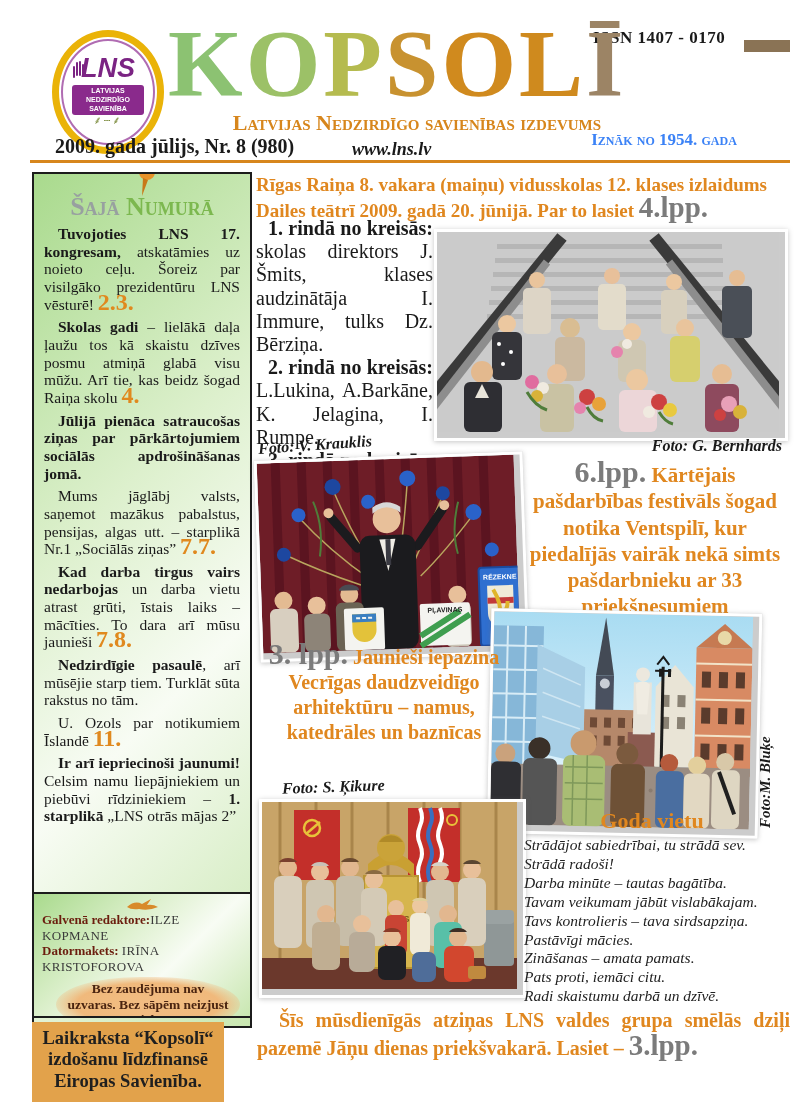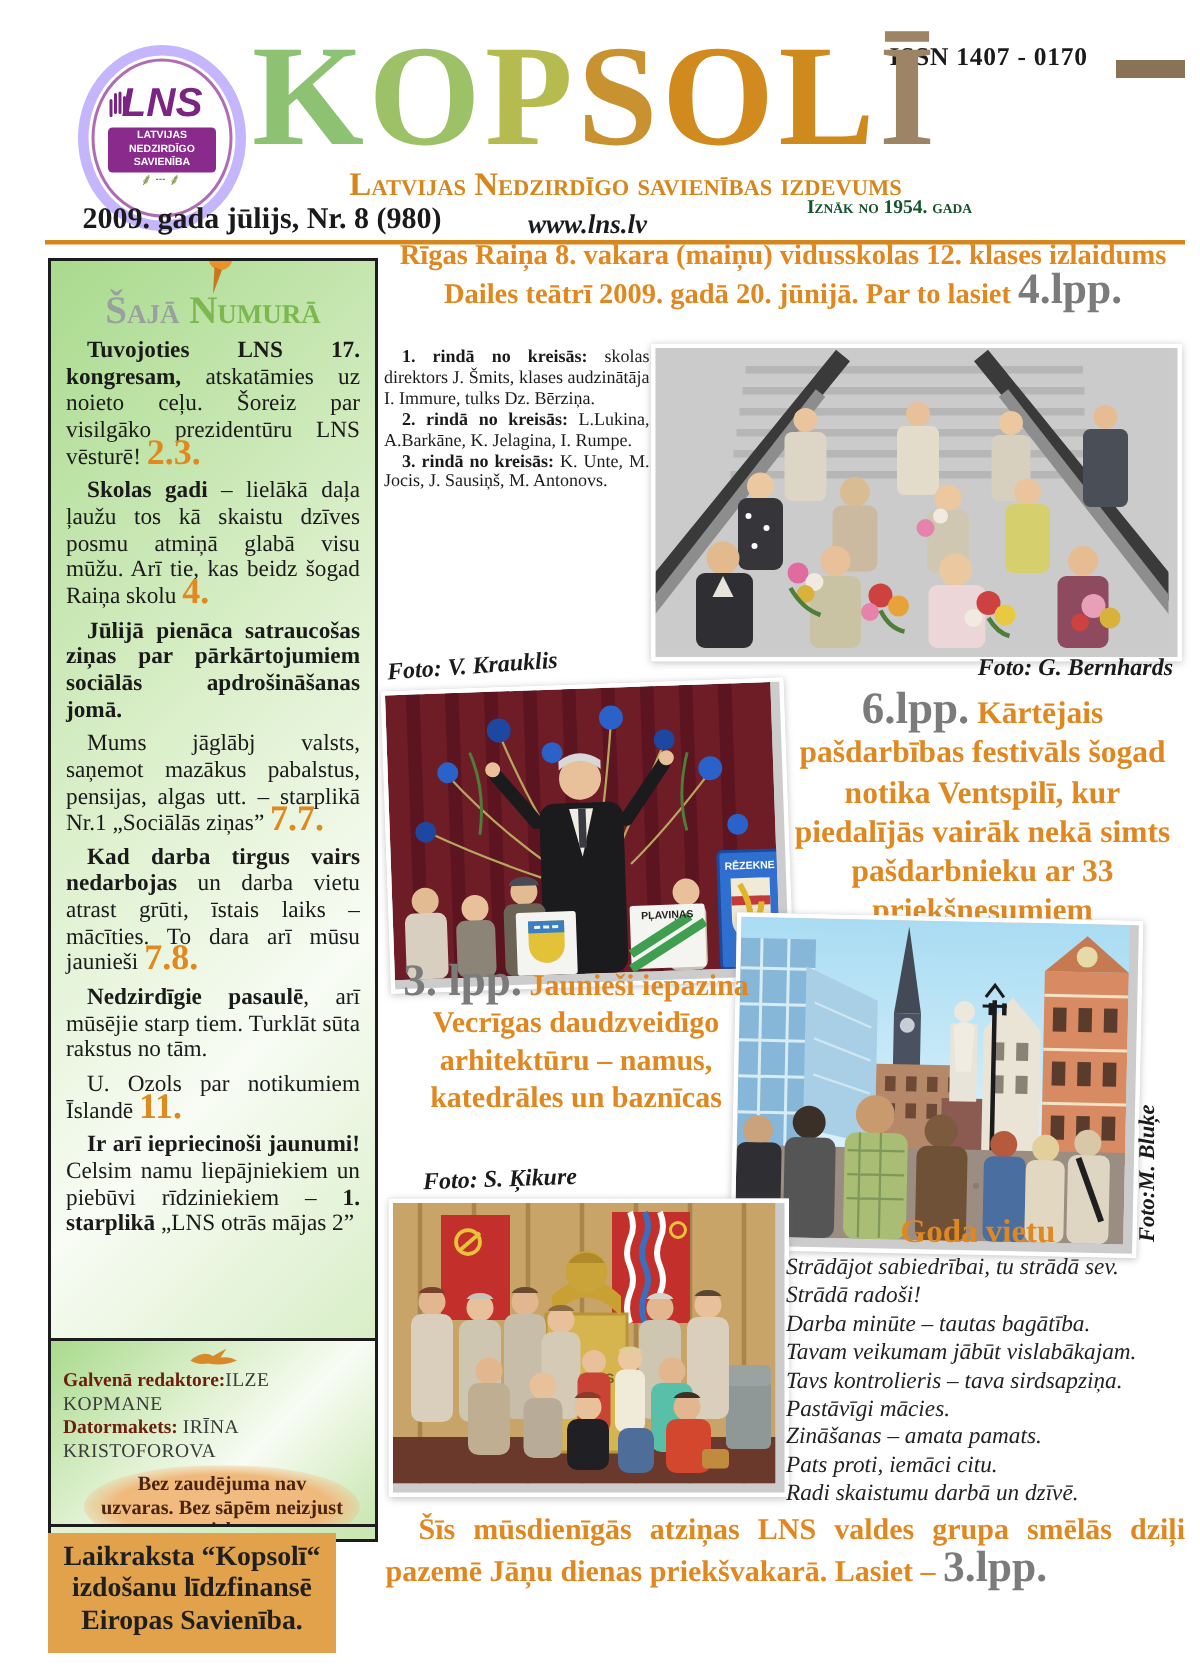--- a/index.html
+++ b/index.html
@@ -6,28 +6,28 @@
   .page{position:relative;width:800px;height:1116px;background:#ffffff;margin:0 auto;
         font-family:"Liberation Serif","DejaVu Serif",serif;color:#1a1a1a;overflow:hidden;}
 
   
   .issn{position:absolute;left:593px;top:28px;font-size:17px;font-weight:bold;letter-spacing:.5px;}
   .issn-bar{position:absolute;left:744px;top:40px;width:46px;height:12px;background:#8a7355;}
   .masthead{position:absolute;left:168px;top:18px;width:620px;font-weight:bold;
             font-size:96px;line-height:.95;letter-spacing:3px;white-space:nowrap;}
   .subtitle{position:absolute;left:178px;top:110px;width:478px;text-align:center;
             font-variant:small-caps;font-weight:bold;font-size:22px;color:#d7861c;}
-  .since{position:absolute;left:538px;top:130px;width:252px;text-align:left;
-         font-variant:small-caps;font-weight:bold;font-size:13px;color:#14532d;}
+  .since{position:absolute;left:538px;top:130px;width:252px;text-align:center;
+         font-variant:small-caps;font-weight:bold;font-size:17px;color:#3b82f6;}
   .issue-date{position:absolute;left:55px;top:135px;font-size:20px;font-weight:bold;}
   .website{position:absolute;left:352px;top:139px;font-size:18px;font-weight:bold;font-style:italic;}
   .header-rule{position:absolute;left:30px;top:160px;width:760px;height:3px;background:#d7861c;}
 
   
-  .logo{position:absolute;left:52px;top:30px;width:112px;height:124px;border:7px solid #c4b5fd;
+  .logo{position:absolute;left:52px;top:30px;width:112px;height:124px;border:7px solid #eab308;
         border-radius:50%;background:#fff;box-sizing:border-box;text-align:center;}
   .logo-inner{position:absolute;inset:2px;border:2px solid #b06cb2;border-radius:50%;}
   .logo-acronym{margin-top:18px;font-family:"Liberation Sans",sans-serif;font-weight:bold;
                 font-style:italic;font-size:27px;color:#7b2483;line-height:1;}
   .logo-org{margin:3px auto 0;width:72px;background:#8a2a8c;color:#fff;border-radius:3px;
             font-family:"Liberation Sans",sans-serif;font-size:7px;font-weight:bold;
             line-height:1.25;padding:2px 0;}
   .logo-laurel{color:#7a8a3a;font-size:11px;letter-spacing:2px;line-height:1;}
   .logo-hand{position:absolute;left:12px;top:22px;}
 
@@ -51,25 +51,25 @@
   .quote-bubble{margin:3px 2px 2px 14px;padding:4px 10px;border-radius:50% / 55%;
                 background:radial-gradient(ellipse at center,#f2bd83 0%,#f0b97c 55%,rgba(240,185,124,0) 78%);
                 font-size:13.5px;font-weight:bold;color:#4a2410;line-height:1.15;text-align:center;}
   .bird{display:block;margin:0 auto;}
 
   .funding-box{position:absolute;left:32px;top:1022px;width:192px;height:80px;background:#e2a24b;
                box-sizing:border-box;padding:6px 8px;text-align:center;font-weight:bold;
                font-size:18.5px;line-height:1.15;color:#1f1f1f;}
 
   
-  .headline{position:absolute;left:256px;top:158px;width:532px;text-align:center;
+  .headline{position:absolute;left:256px;top:172px;width:532px;
             color:#e0871f;font-weight:bold;font-size:19px;line-height:1.35;}
   .bigpage{color:#7b7b7b;font-weight:bold;font-size:29px;line-height:0;}
 
-  .cap-col{position:absolute;left:256px;top:231px;width:177px;font-size:12px;line-height:1.16;
+  .cap-col{position:absolute;left:256px;top:217px;width:177px;font-size:20px;line-height:1.16;
            text-align:justify;}
   .cap-row{text-indent:12px;}
   .cap-row.noindent{text-indent:0;}
 
   .photo{position:absolute;border:3px solid #fff;box-shadow:0 1px 5px rgba(110,110,110,.4);
          overflow:hidden;background:#ccc;}
   .photo svg{display:block;}
   .photo1{left:434px;top:229px;width:348px;height:206px;}
   .photo2{left:257px;top:456px;width:263px;height:196px;transform:rotate(-2deg);}
   .photo3{left:489px;top:611px;width:265px;height:219px;transform:rotate(1.2deg);}

